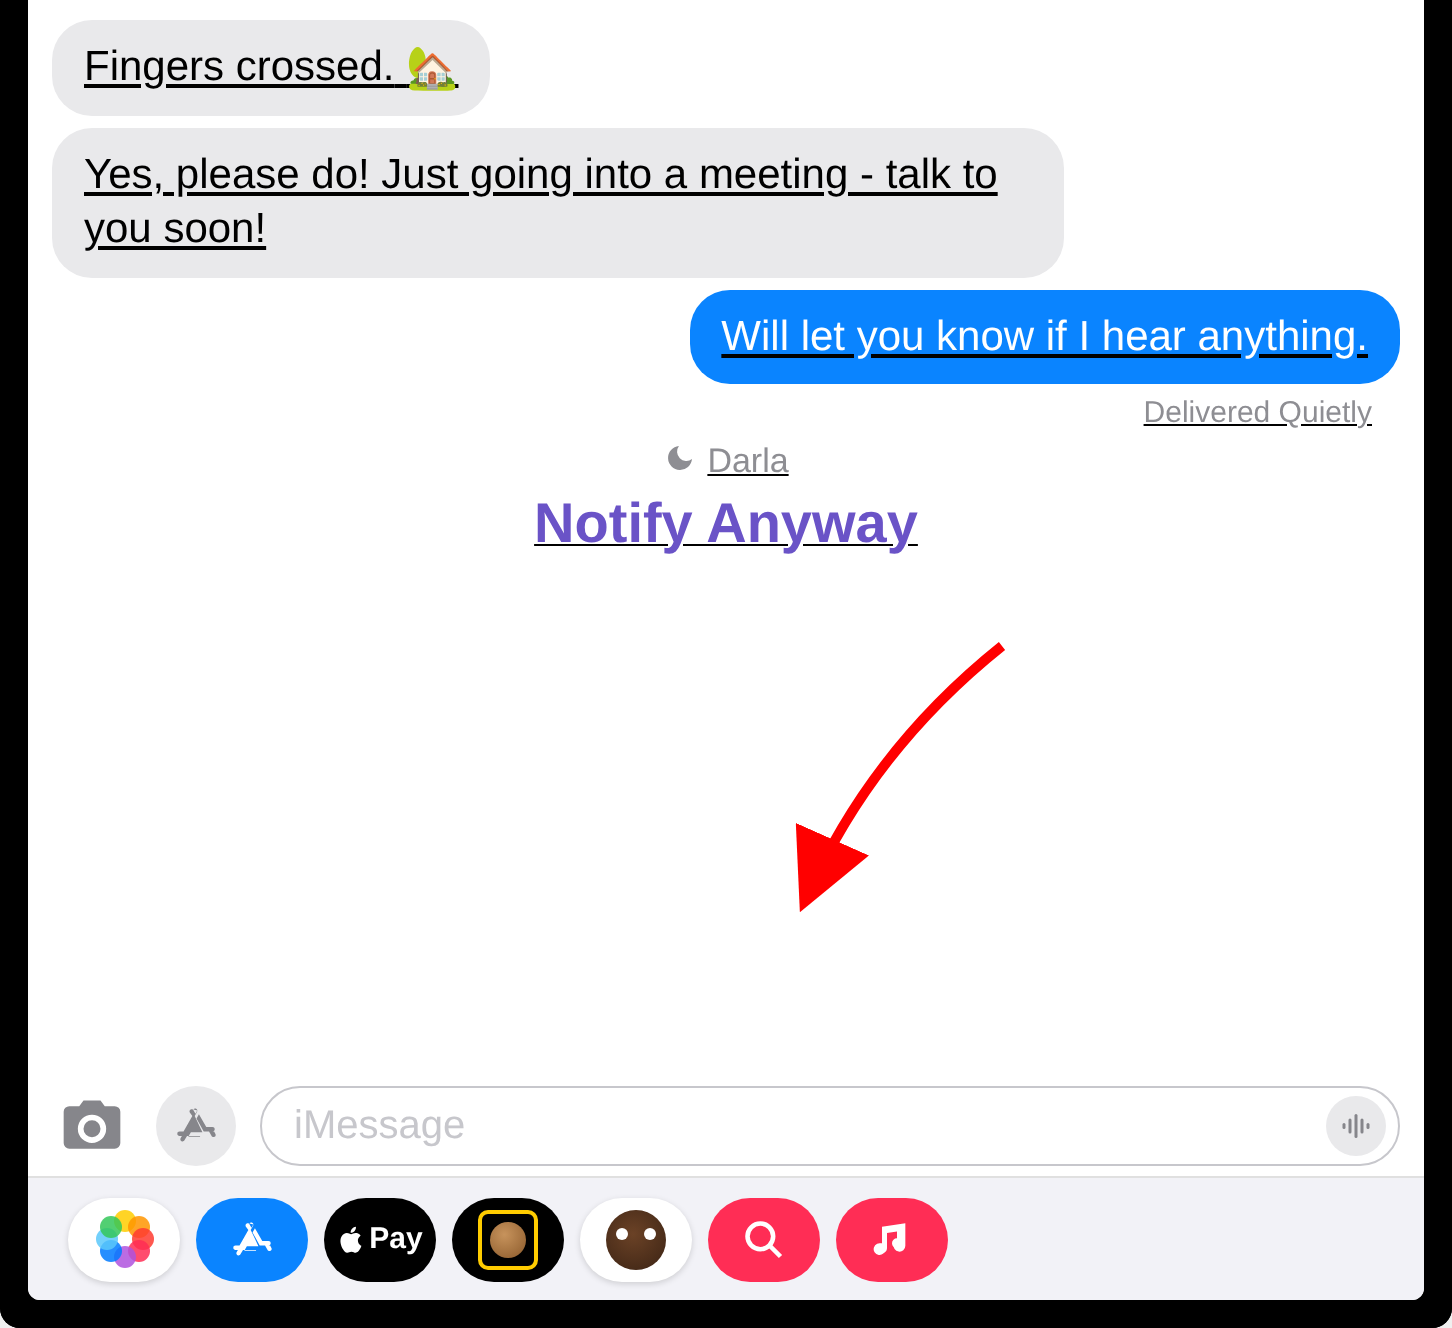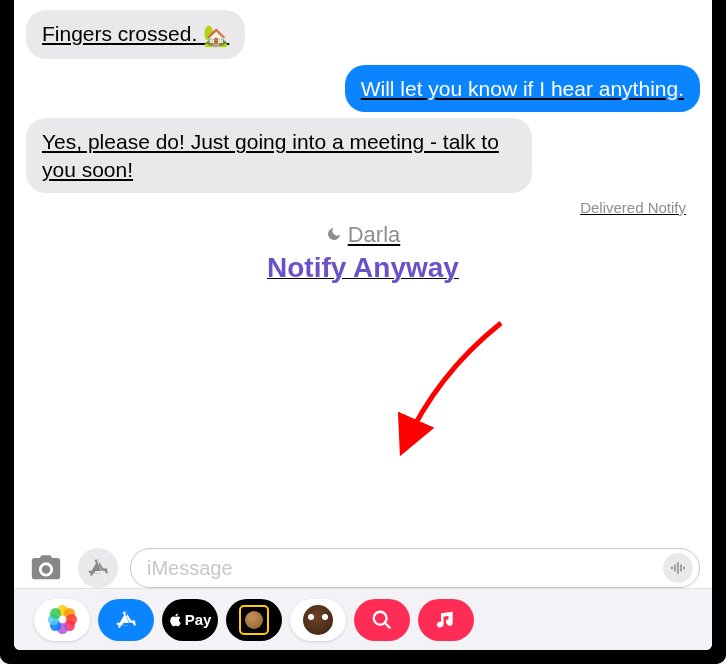--- a/index.html
+++ b/index.html
@@ -58,21 +58,21 @@
       color: #8e8e93;
       font-size: 15px;
       padding-right: 14px;
       margin-top: 2px;
       margin-bottom: 6px;
       font-weight: 500;
     }
     .focus-row {
       text-align: center;
       color: #8e8e93;
-      font-size: 22px;
+      font-size: 17px;
       margin-top: 4px;
       display: flex;
       align-items: center;
       justify-content: center;
       gap: 6px;
     }
     .moon {
       width: 16px; height: 16px;
       display: inline-block;
     }
@@ -85,21 +85,21 @@
       font-size: 28px;
       font-weight: 600;
       cursor: pointer;
     }
     .composer-area {
       position: absolute;
       bottom: 62px;
       left: 0; right: 0;
       height: 50px;
       display: flex;
-      align-items: flex-end;
+      align-items: center;
       padding: 0 12px;
       gap: 12px;
       background: #fff;
     }
     .composer-icon-btn {
       width: 40px; height: 40px;
       border-radius: 20px;
       background: #e9e9eb;
       display: flex;
       align-items: center;
@@ -198,34 +198,34 @@
 
     <div class="messages-area">
 
       <div class="bubble-row in">
         <div class="bubble in">
           <span>Fingers crossed.</span>
           <span class="emoji">🏡</span>
         </div>
       </div>
 
+      <div class="bubble-row in">
+        <div class="bubble in">
+          <span>Yes, please do! Just going into a meeting - talk to you soon!</span>
+        </div>
+      </div>
+
       <div class="bubble-row out">
         <div class="bubble out">
           <span>Will let you know if I hear anything.</span>
         </div>
       </div>
 
-      <div class="bubble-row in">
-        <div class="bubble in">
-          <span>Yes, please do! Just going into a meeting - talk to you soon!</span>
-        </div>
-      </div>
-
-
-      <div class="status-line">Delivered Notify</div>
+
+      <div class="status-line">Delivered Quietly</div>
 
       <div class="focus-row">
         <span>
           <svg class="moon" viewBox="0 0 24 24" fill="#8e8e93">
               <path d="M21 12.8A9 9 0 1 1 11.2 3a7 7 0 0 0 9.8 9.8z"></path>
             </svg>
         </span>
         <span>Darla</span>
       </div>
 

